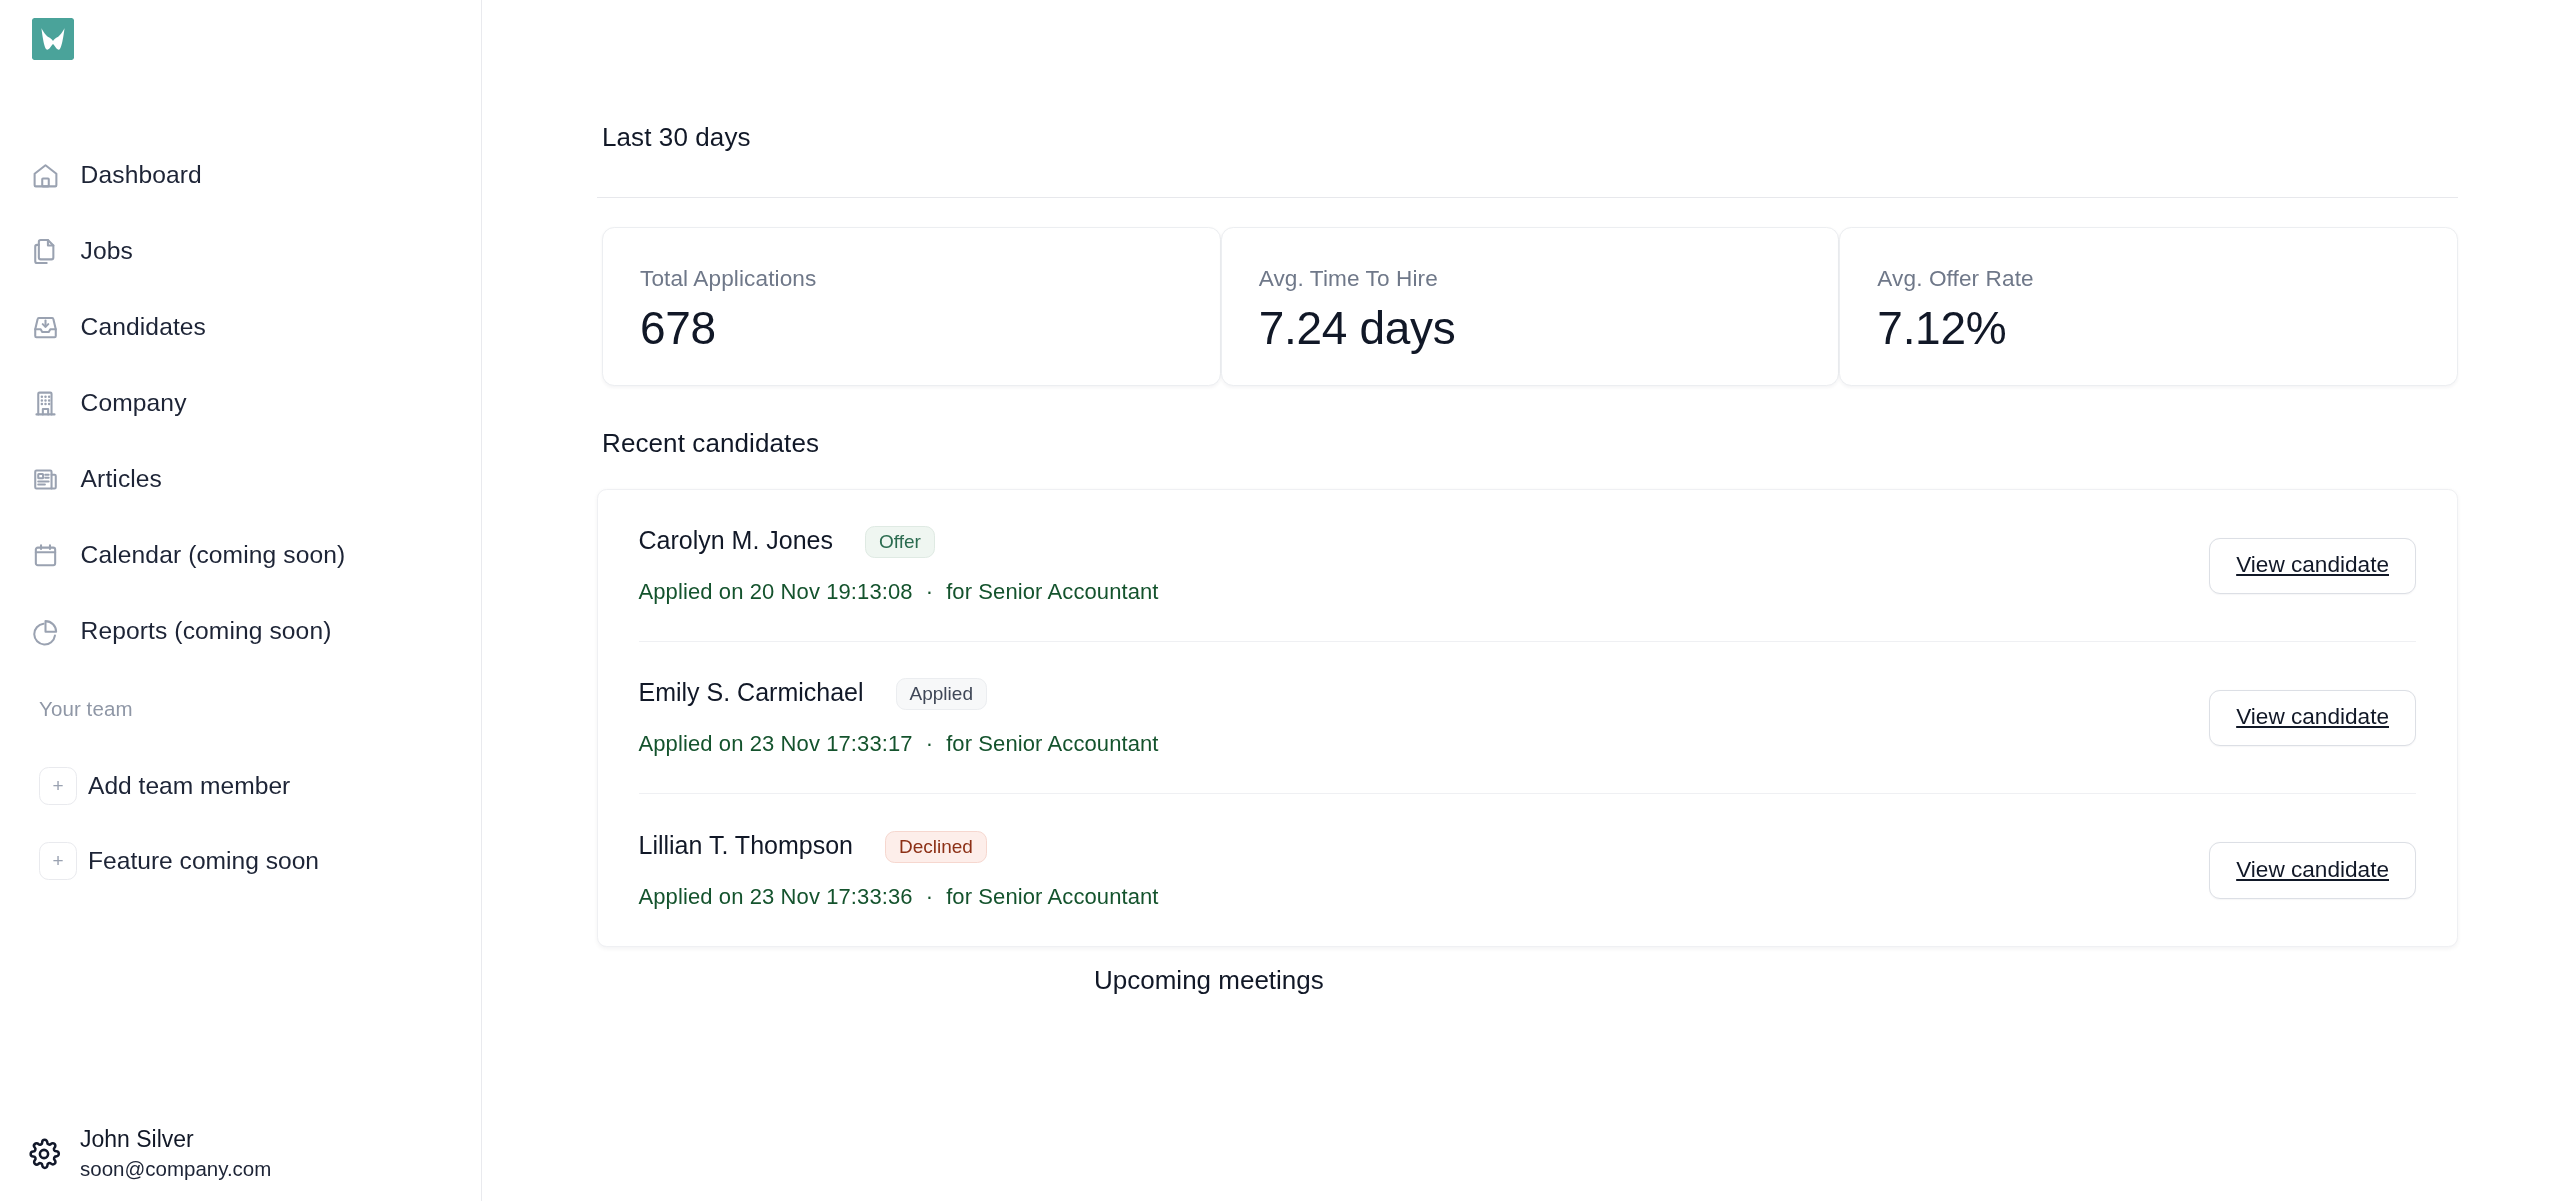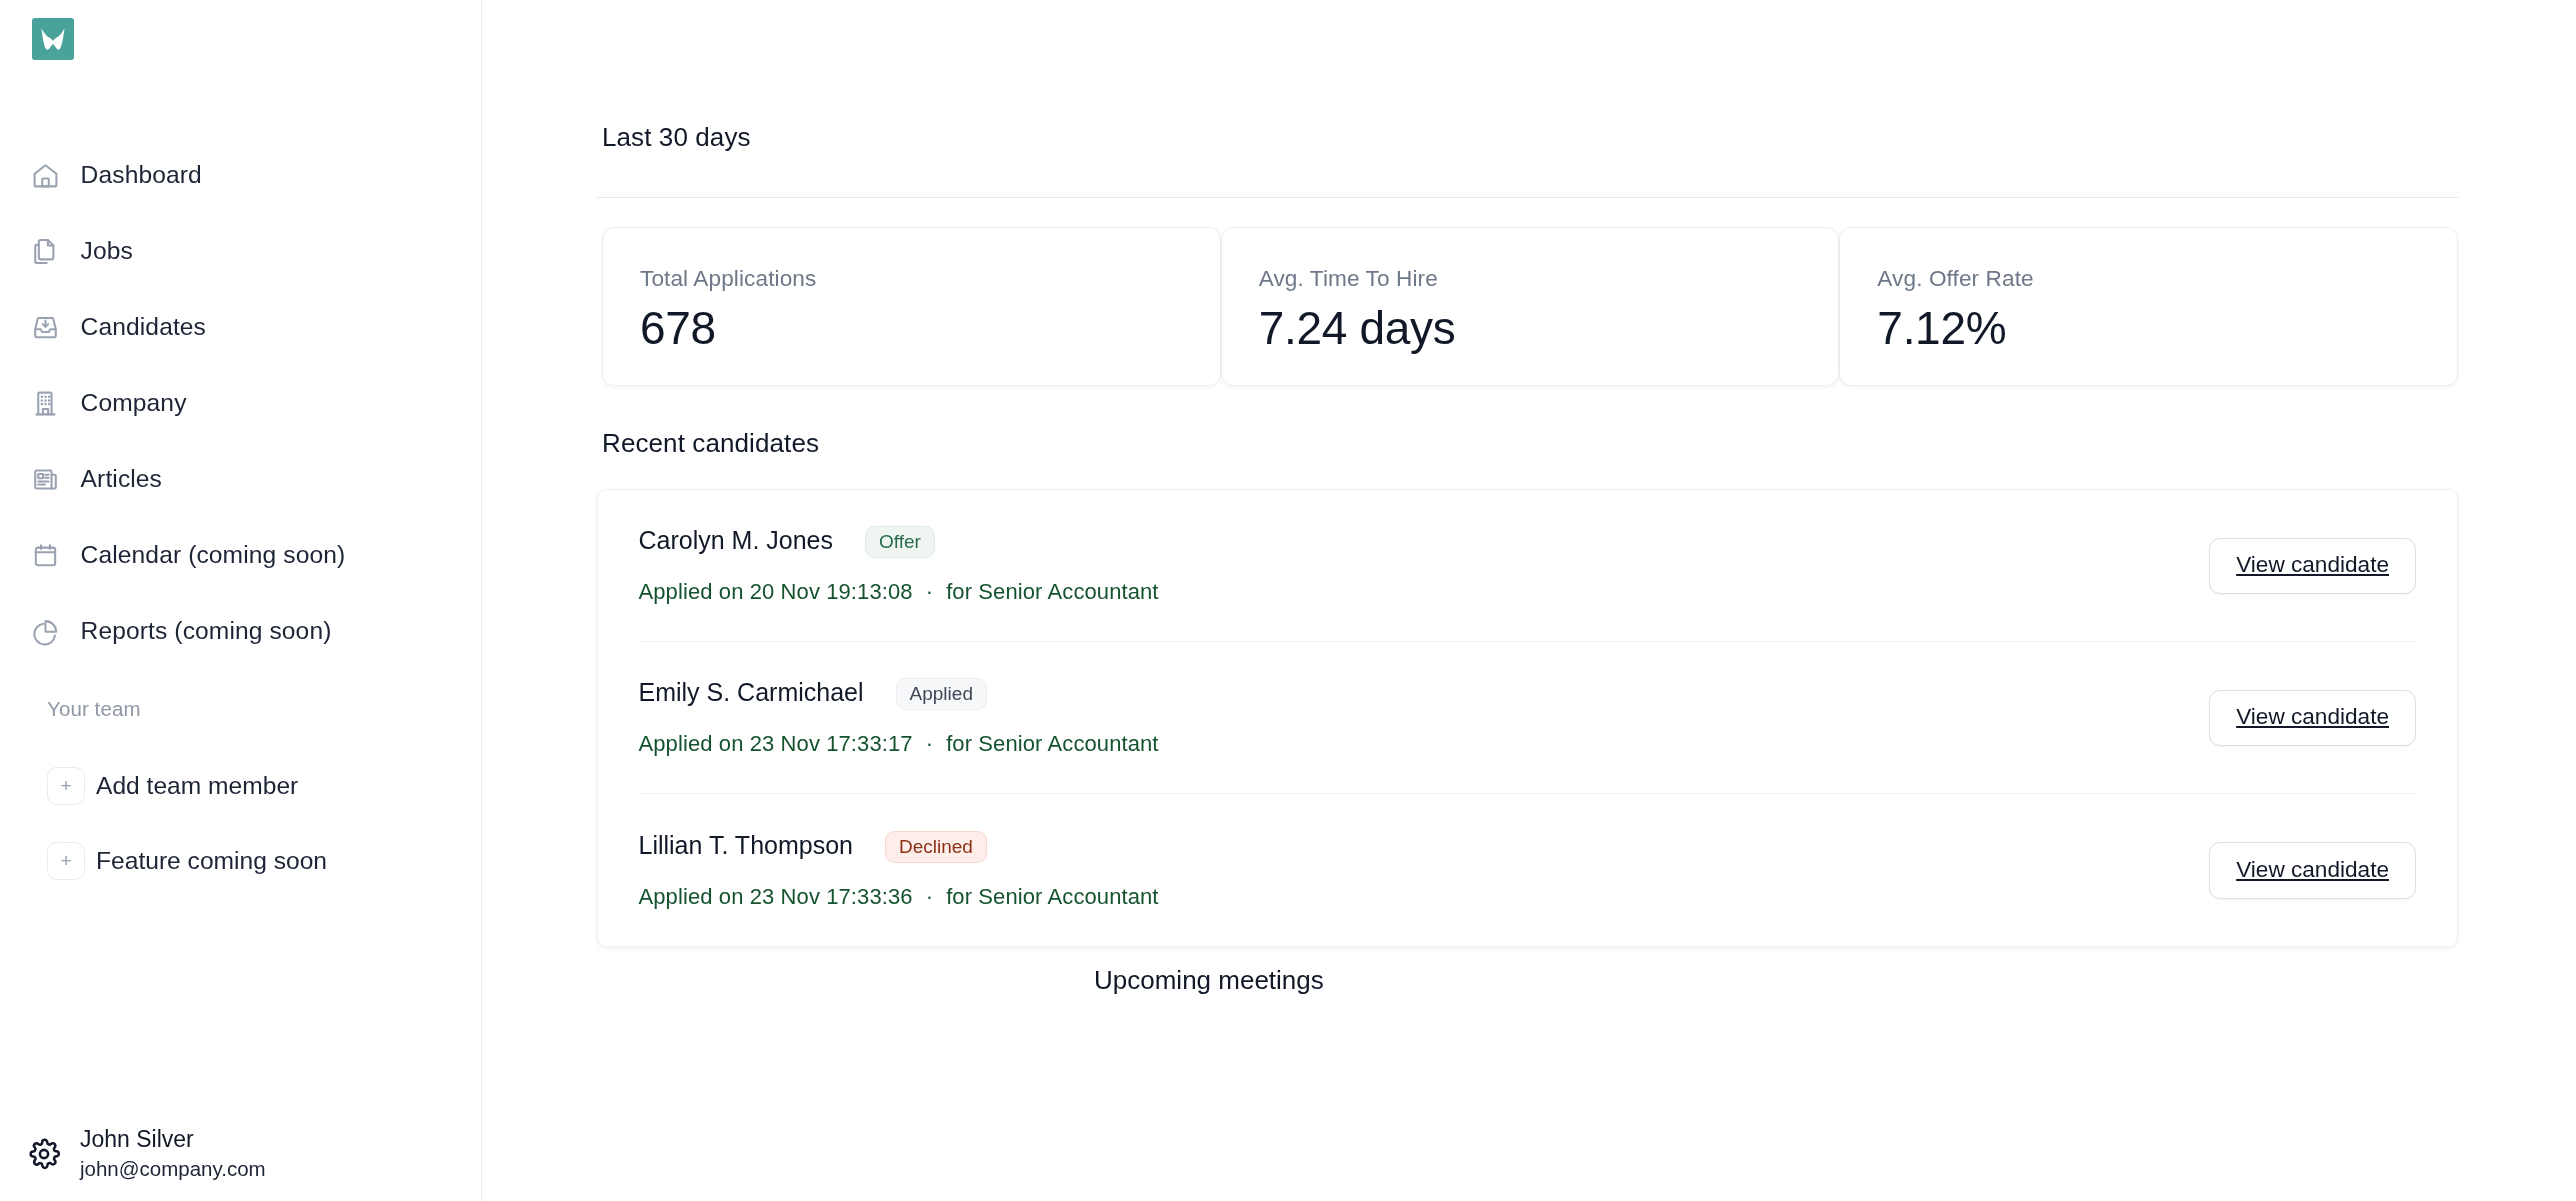--- a/index.html
+++ b/index.html
@@ -33,21 +33,21 @@
     width: 40px; flex: 0 0 40px;
     display: flex; align-items: center; justify-content: flex-start;
     color: #9aa2b1;
   }
   .nav-icon svg { display: block; }
   .nav-label {
     font-size: 24.6px; color: #1d2436; letter-spacing: 0.1px;
     margin-left: 9.6px; white-space: nowrap;
   }
 
-  #team-section { position: absolute; left: 16px; top: 697px; width: 482px; }
+  #team-section { position: absolute; left: 8px; top: 697px; width: 482px; }
   .team-heading {
     font-size: 20.5px; color: #8f97a6; padding-left: 31px;
     margin-bottom: 27px; letter-spacing: 0.1px;
   }
   .team-item {
     display: flex; align-items: center;
     height: 75px; padding-left: 31px; cursor: pointer;
   }
   .plus-box {
     width: 38px; height: 38px; flex: 0 0 38px;
@@ -252,21 +252,21 @@
 
     <div id="profile">
       <span class="gear">
         <svg width="34" height="34" viewBox="0 0 24 24" fill="none" stroke="#12182a" stroke-width="1.8" stroke-linecap="round" stroke-linejoin="round">
           <circle cx="12" cy="12" r="2.9"></circle>
           <path d="M19.2 14.6 a1.5 1.5 0 0 0 .3 1.65 l.05.05 a1.8 1.8 0 1 1-2.55 2.55 l-.05-.05 a1.5 1.5 0 0 0-1.65-.3 1.5 1.5 0 0 0-.9 1.37 v.15 a1.8 1.8 0 1 1-3.6 0 v-.08 a1.5 1.5 0 0 0-.98-1.37 1.5 1.5 0 0 0-1.65.3 l-.05.05 a1.8 1.8 0 1 1-2.55-2.55 l.05-.05 a1.5 1.5 0 0 0 .3-1.65 1.5 1.5 0 0 0-1.37-.9 h-.15 a1.8 1.8 0 1 1 0-3.6 h.08 a1.5 1.5 0 0 0 1.37-.98 1.5 1.5 0 0 0-.3-1.65 l-.05-.05 a1.8 1.8 0 1 1 2.55-2.55 l.05.05 a1.5 1.5 0 0 0 1.65.3 h.07 a1.5 1.5 0 0 0 .9-1.37 v-.15 a1.8 1.8 0 1 1 3.6 0 v.08 a1.5 1.5 0 0 0 .9 1.37 1.5 1.5 0 0 0 1.65-.3 l.05-.05 a1.8 1.8 0 1 1 2.55 2.55 l-.05.05 a1.5 1.5 0 0 0-.3 1.65 v.07 a1.5 1.5 0 0 0 1.37.9 h.15 a1.8 1.8 0 1 1 0 3.6 h-.08 a1.5 1.5 0 0 0-1.37.9 Z"></path>
         </svg>
       </span>
       <span class="profile-text">
         <span class="profile-name" style="display:block">John Silver</span>
-        <span class="profile-mail" style="display:block">john@company.com</span>
+        <span class="profile-mail" style="display:block">soon@company.com</span>
       </span>
     </div>
 
   </aside>
 
   <main id="main">
 
     <div class="section-title-lg">Last 30 days</div>
 
     <div class="divider"></div>

